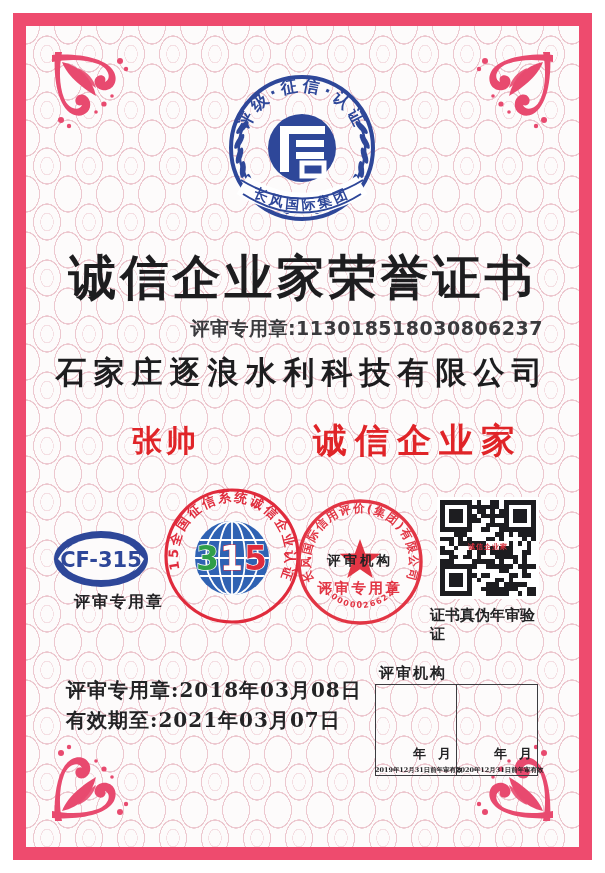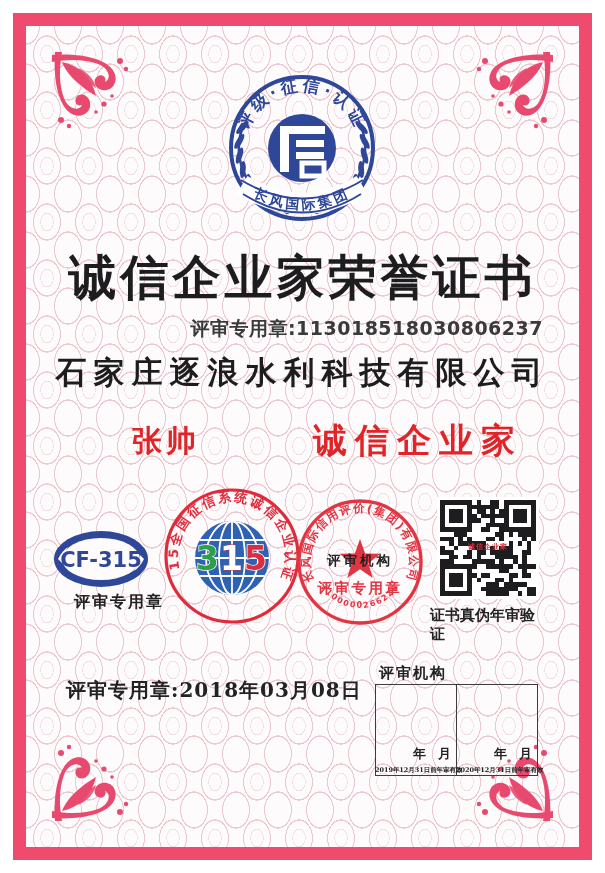--- a/index.html
+++ b/index.html
@@ -462,20 +462,21 @@
         <i style="grid-area:21/15"></i>
         <i style="grid-area:21/18"></i>
         <i style="grid-area:21/20"></i>
         <i style="grid-area:21/21"></i>
       </div>
   </div>
   <div class="abs qr-caption serif">证书真伪年审验证</div>
 
   <div class="abs info serif">
     <div>评审专用章:2018年03月08日</div>
+    <div>有效期至:2021年03月07日</div>
   </div>
 
   <div class="abs review-heading serif">评审机构</div>
   <div class="abs review-table">
     <div class="review-cell serif">
       <div class="ym">
         <span style="margin-left:0">年</span><span>月</span>
       </div>
       <div class="note">2019年12月31日前年审有效</div>
     </div>

